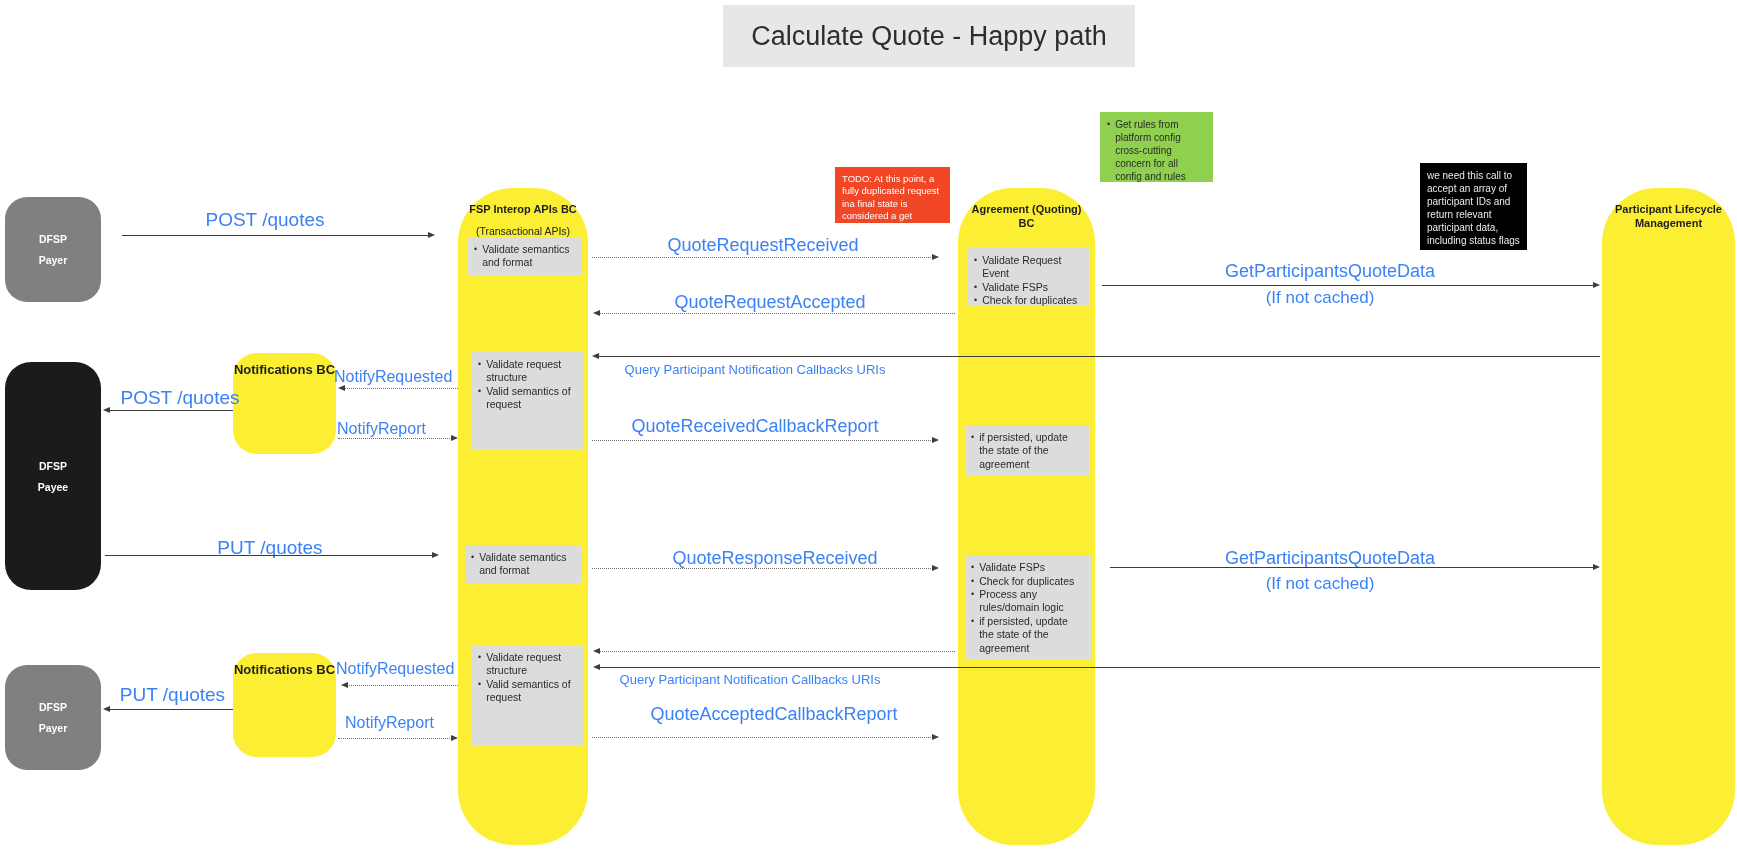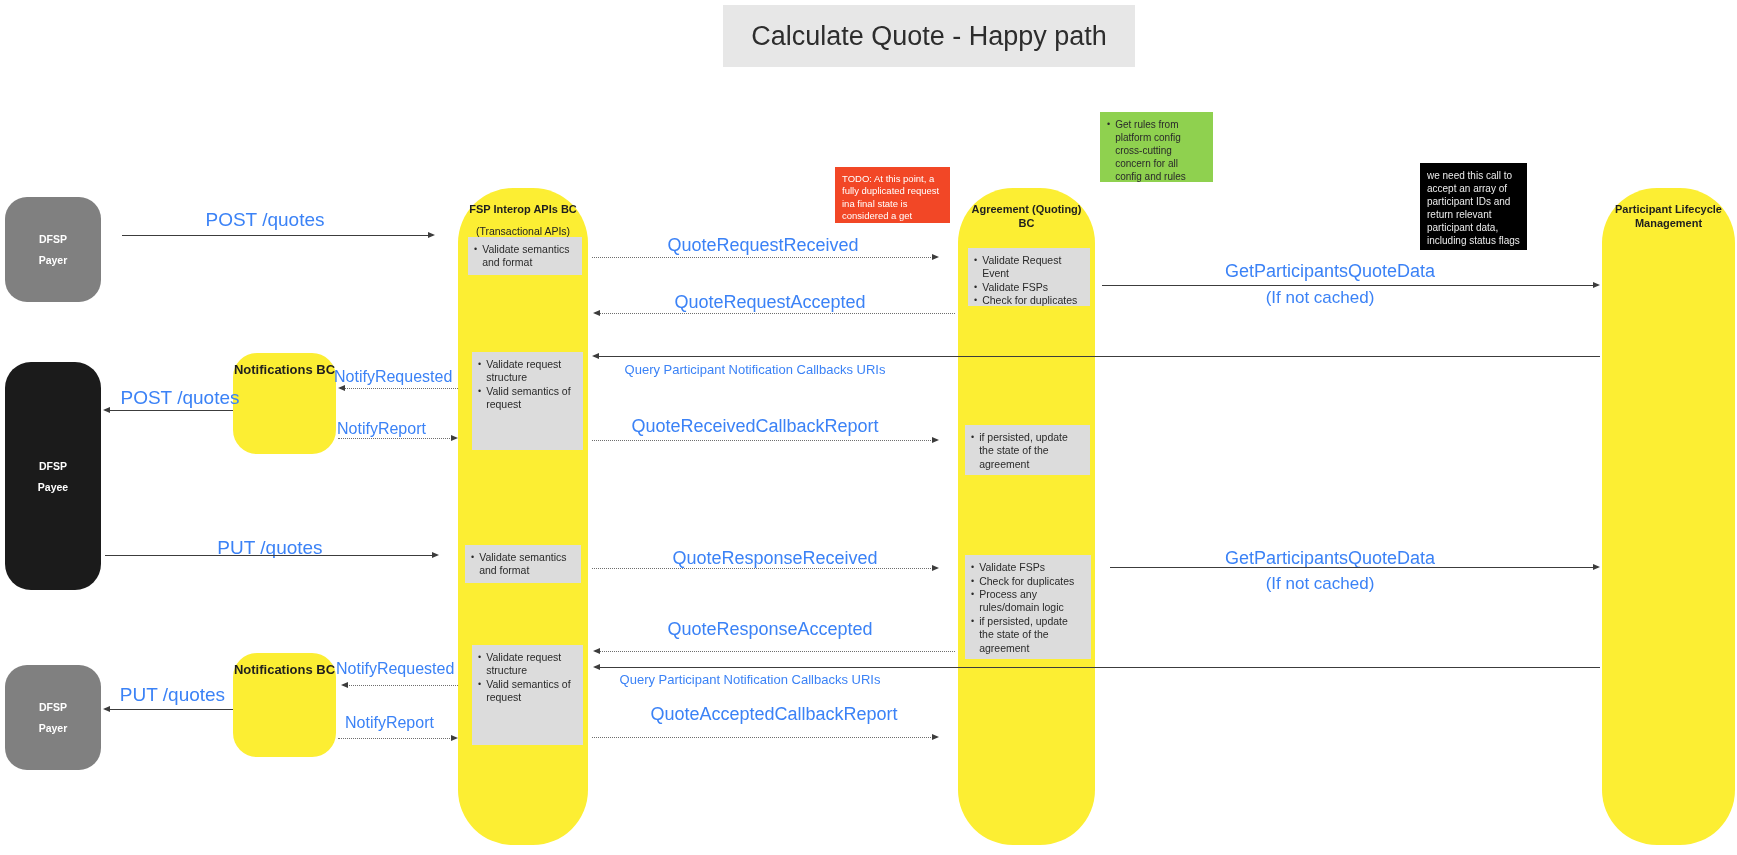--- a/index.html
+++ b/index.html
@@ -179,21 +179,20 @@
   <div class="msg" style="left:1170px;top:288px;width:300px;font-size:17px;">(If not cached)</div>
   <div class="msg sm" style="left:560px;top:362px;width:390px;">Query Participant Notification Callbacks URIs</div>
   <div class="msg md" style="left:334px;top:368px;">NotifyRequested</div>
   <div class="msg lg" style="left:115px;top:387px;width:130px;">POST /quotes</div>
   <div class="msg md" style="left:337px;top:420px;">NotifyReport</div>
   <div class="msg" style="left:605px;top:416px;width:300px;">QuoteReceivedCallbackReport</div>
   <div class="msg lg" style="left:160px;top:537px;width:220px;">PUT /quotes</div>
   <div class="msg" style="left:625px;top:548px;width:300px;">QuoteResponseReceived</div>
   <div class="msg" style="left:1180px;top:548px;width:300px;">GetParticipantsQuoteData</div>
   <div class="msg" style="left:1170px;top:574px;width:300px;font-size:17px;">(If not cached)</div>
-  <div class="msg" style="left:620px;top:619px;width:300px;">QuoteResponseAccepted</div>
   <div class="msg sm" style="left:555px;top:672px;width:390px;">Query Participant Notification Callbacks URIs</div>
   <div class="msg md" style="left:336px;top:660px;">NotifyRequested</div>
   <div class="msg lg" style="left:110px;top:684px;width:125px;">PUT /quotes</div>
   <div class="msg md" style="left:345px;top:714px;">NotifyReport</div>
   <div class="msg" style="left:624px;top:704px;width:300px;">QuoteAcceptedCallbackReport</div>
 
   <div class="arrow solid right" style="left:122px;top:235px;width:311px;"></div>
   <div class="arrow dotted right" style="left:592px;top:257px;width:345px;"></div>
   <div class="arrow dotted left" style="left:595px;top:313px;width:360px;"></div>
   <div class="arrow solid right" style="left:1102px;top:285px;width:496px;"></div>

